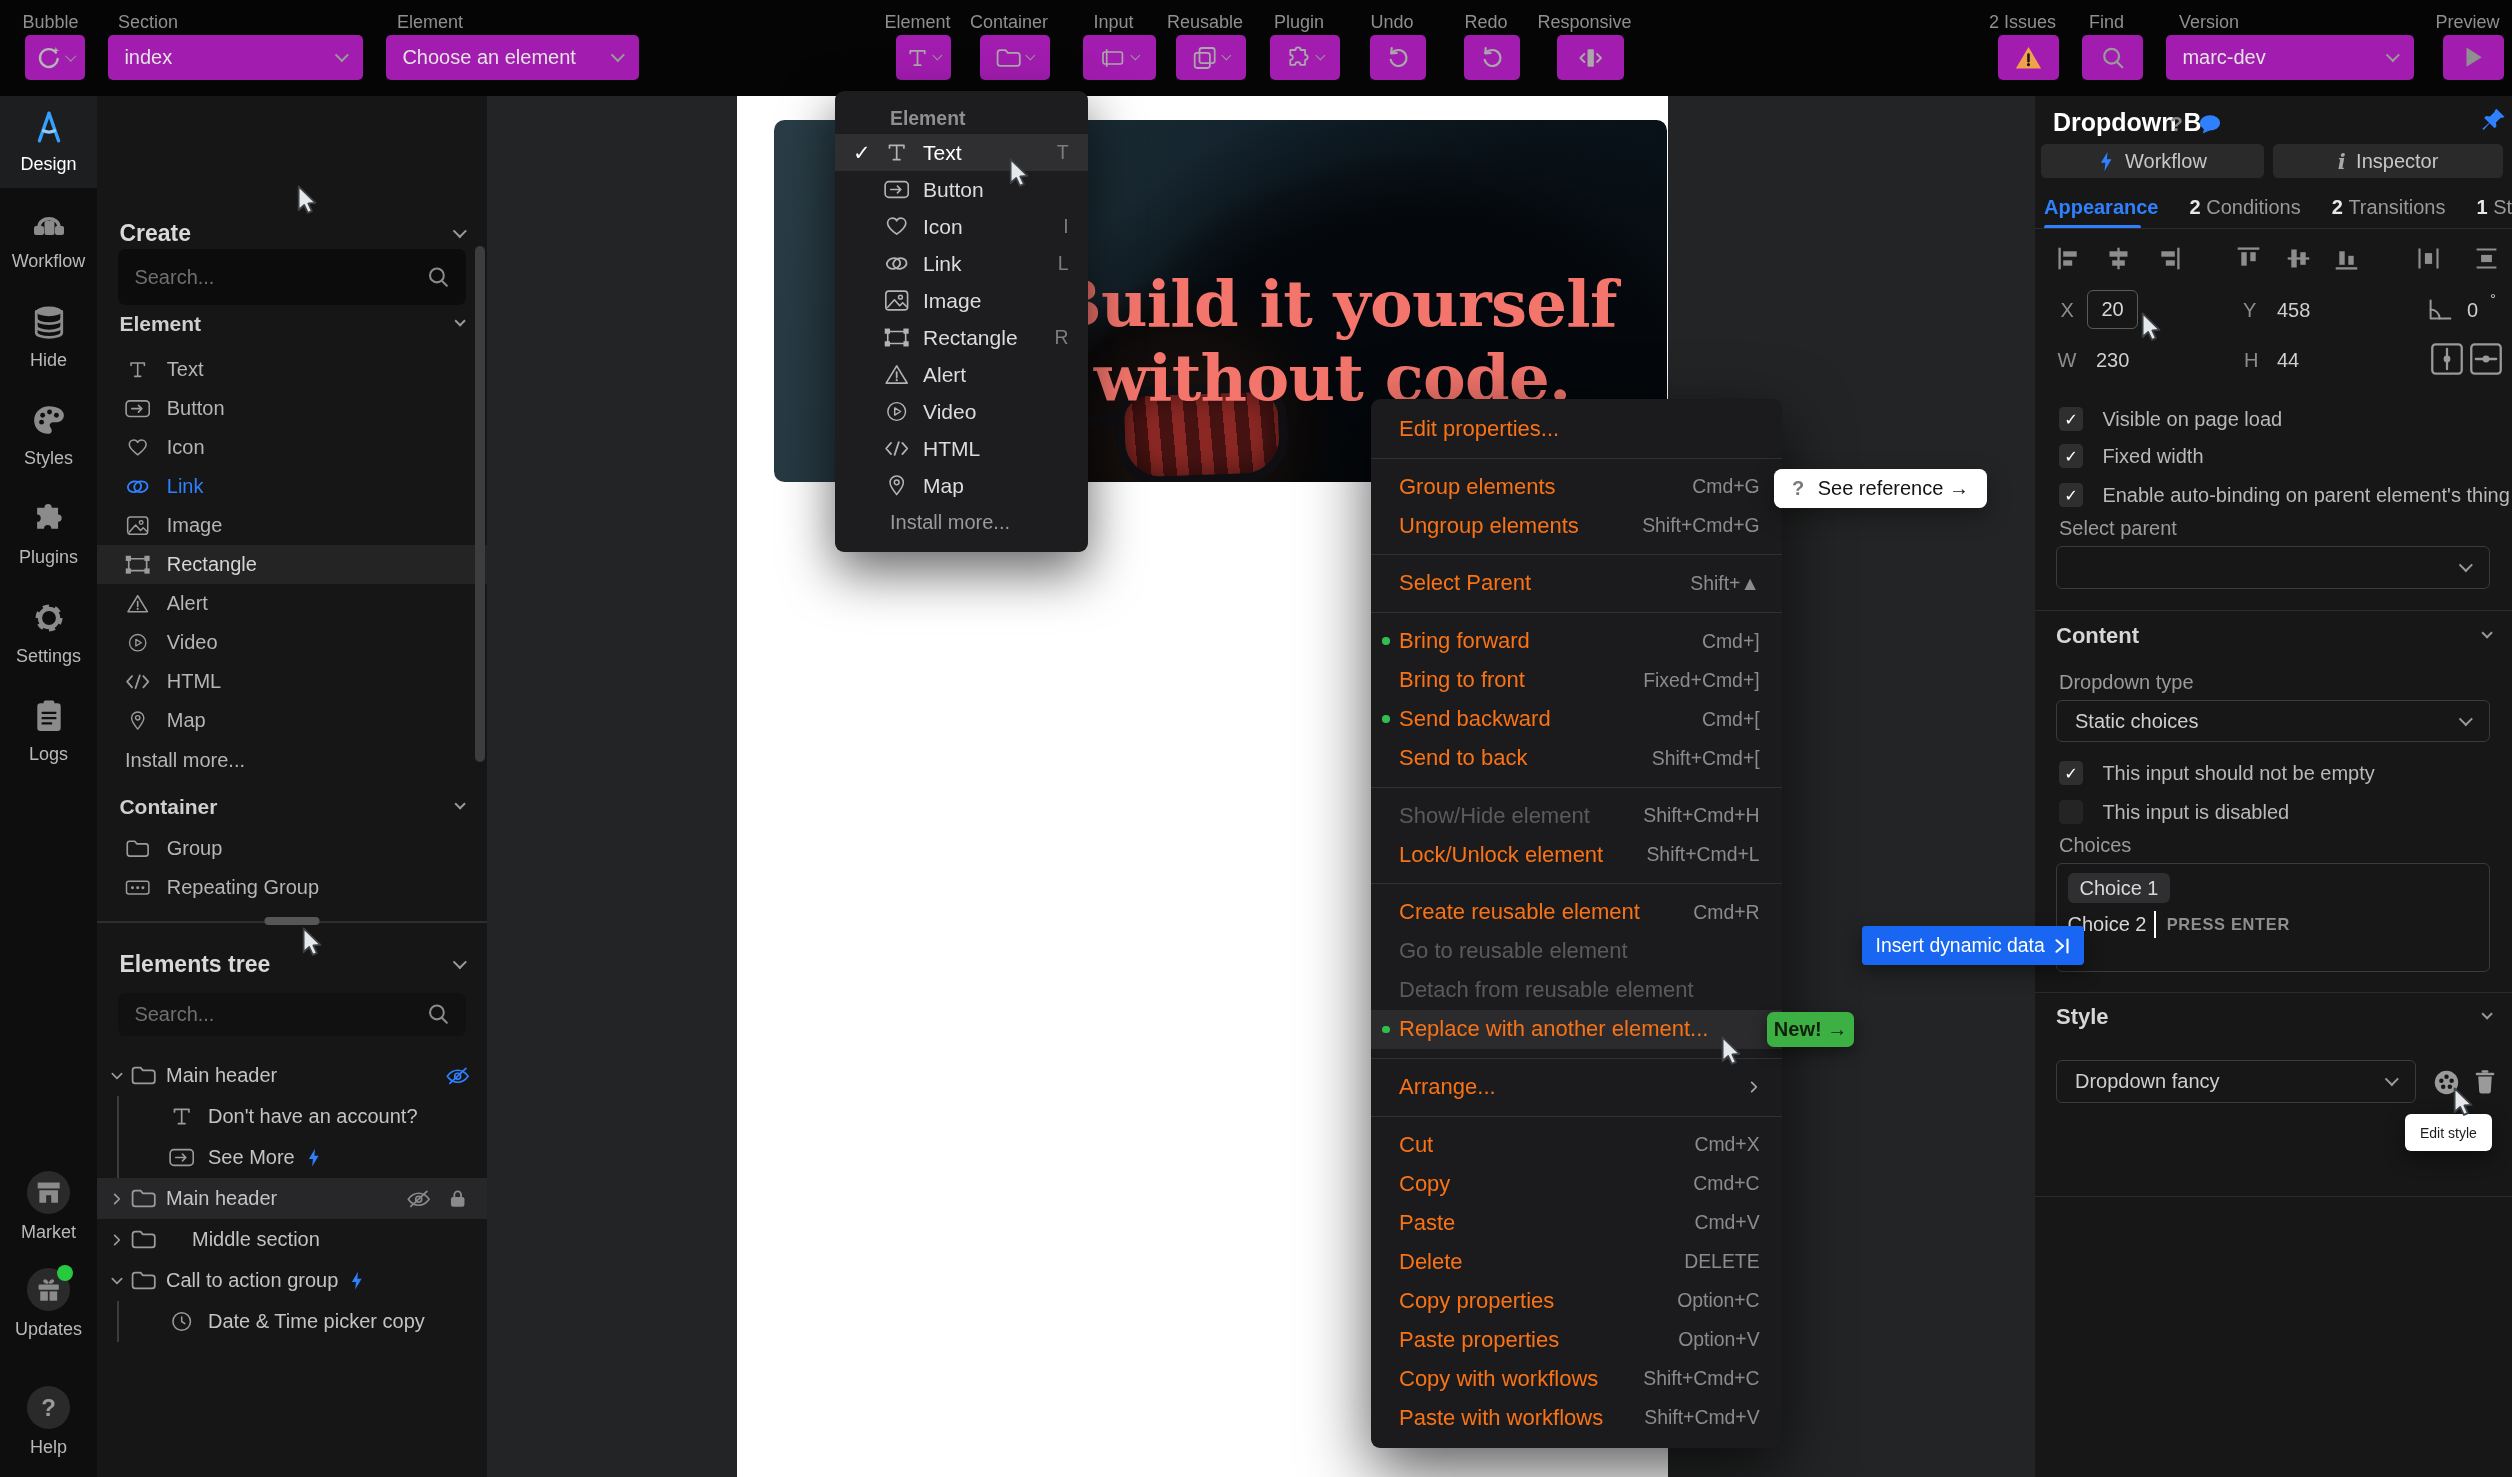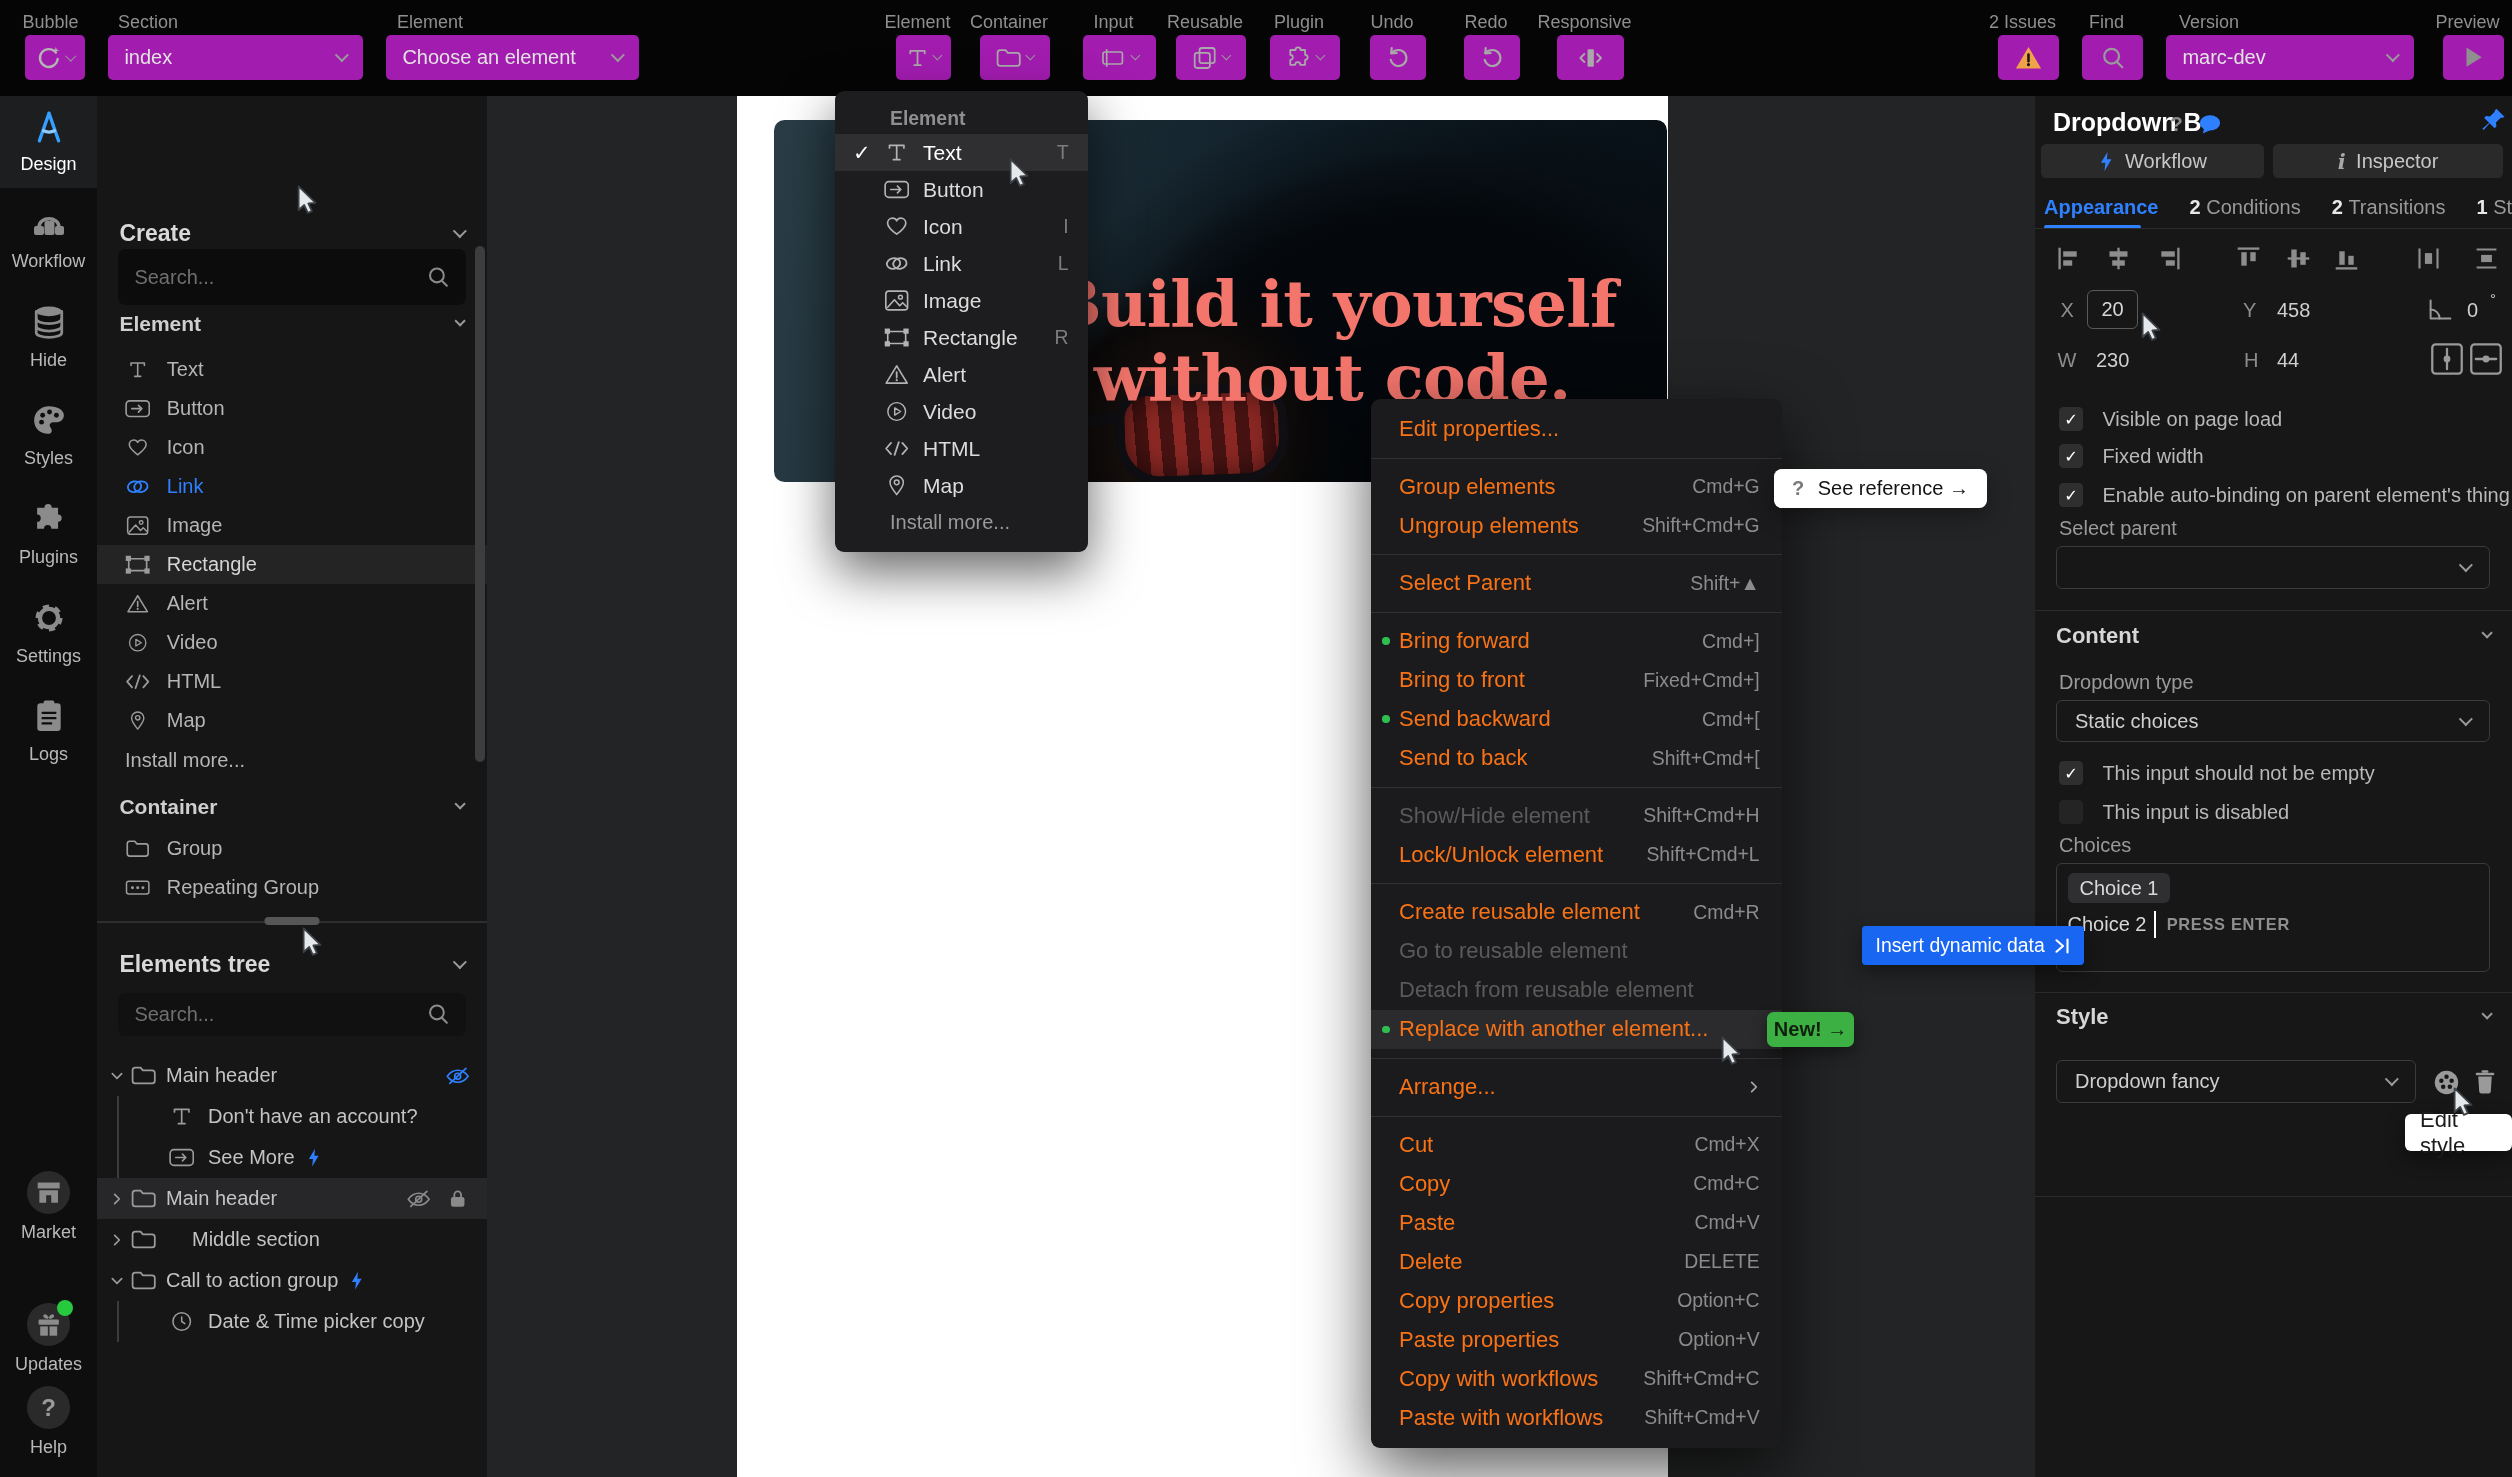--- a/index.html
+++ b/index.html
@@ -126,21 +126,21 @@
   #see-reference { position:absolute; left:1774px; top:469px; height:39px; background:#ffffff; border-radius:7.5px;
     display:flex; align-items:center; gap:13.5px; padding:0 18px; z-index:56; font-size:20px;
     box-shadow:0 7.5px 22.4px rgba(0,0,0,.35); }
   #see-reference .q { color:#7a7a7a; font-weight:700; }
   #see-reference .lbl { color:#141414; }
   #insert-dynamic { position:absolute; left:1862px; top:926px; height:39px; padding:0 13.5px; background:#1866f2;
     border-radius:3.7px; display:flex; align-items:center; gap:9px; color:#fff; font-size:19.4px; z-index:56;
     box-shadow:0 7.5px 19.4px rgba(0,0,0,.4); }
   #insert-dynamic .ic { width:16.4px; height:18px; color:#fff; }
   #edit-style-tooltip { position:absolute; left:2405px; top:1114px; height:37px; padding:0 15px; background:#ffffff;
-    border-radius:6px; display:flex; align-items:center; font-size:22px; color:#1c1c1c; z-index:70;
+    border-radius:6px; display:flex; align-items:center; font-size:14px; color:#1c1c1c; z-index:70;
     box-shadow:0 7.5px 19.4px rgba(0,0,0,.45); }
 
   
   #rightpanel { position:absolute; left:2035px; top:96px; width:477px; bottom:0; background:#171718; z-index:40; }
   .rp-title { position:absolute; left:18px; top:12px; font-size:25px; font-weight:700; color:#ffffff; }
   .rp-help { position:absolute; left:135px; top:16.4px; font-size:21px; font-weight:700; color:#8a8a8a; }
   .rp-bubble { position:absolute; left:163px; top:18px; width:24px; height:21px; color:#2f80ff; }
   .rp-pin { position:absolute; left:446px; top:10.5px; width:25.4px; height:25.4px; color:#2f80ff; }
   .rp-btn { position:absolute; top:48px; height:34px; background:#2a2a2b; border-radius:5.2px; display:flex;
     align-items:center; justify-content:center; gap:10.5px; font-size:20px; color:#c7c7c7; }
@@ -396,21 +396,21 @@
       <div class="rail-circ">
         <span class="ic ">
           <svg viewBox="0 0 30 28" xmlns="http://www.w3.org/2000/svg">
             <path d="M2 2 h26 v7 H2 Z" fill="currentColor"></path>
             <path d="M4 11 h22 v15 h-8 v-9 h-6 v9 H4 Z" fill="currentColor"></path>
           </svg>
         </span>
       </div>
       <span class="rlab">Market</span>
     </div>
-    <div class="rail-item" style="top: 1204px; height: 96px; padding-top: 3px;">
+    <div class="rail-item" style="top: 1169px; height: 96px; padding-top: 3px;">
       <div class="rail-circ">
         <span class="ic ">
           <svg viewBox="0 0 28 30" xmlns="http://www.w3.org/2000/svg">
             <rect x="2" y="9" width="24" height="6" rx="1.2" fill="currentColor"></rect>
             <rect x="4" y="17" width="9" height="11" fill="currentColor"></rect>
             <rect x="15" y="17" width="9" height="11" fill="currentColor"></rect>
             <path d="M13 8 C9 8 6.5 5.8 8 3.6 c1.5 -2.2 4.6 -.4 6 3 z M15 8 c4 0 6.5 -2.2 5 -4.4 c-1.5 -2.2 -4.6 -.4 -6 3 z" fill="currentColor"></path>
           </svg>
         </span>
         <span class="green-dot"></span>

